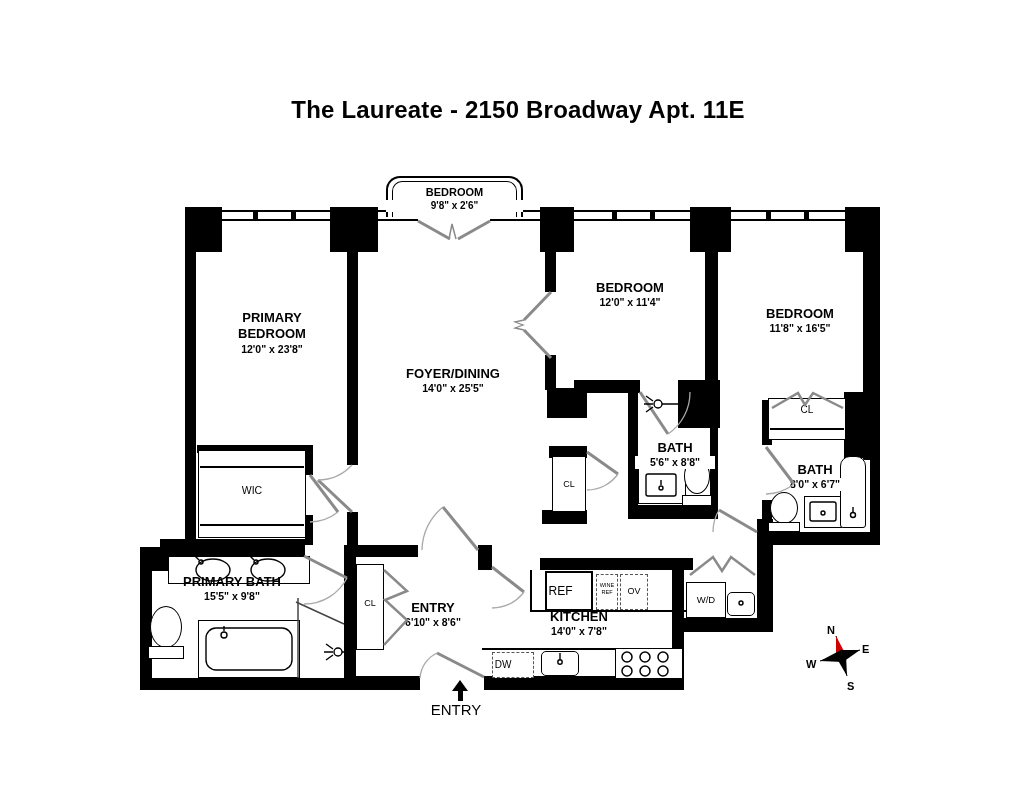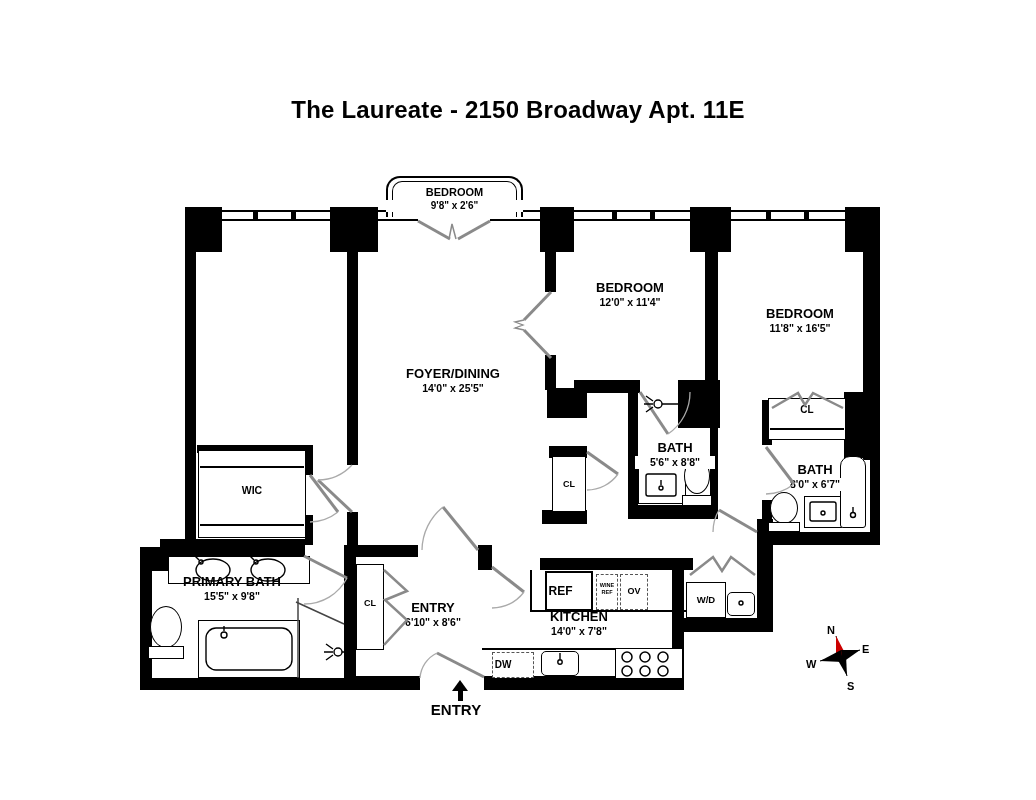--- a/index.html
+++ b/index.html
@@ -10,21 +10,21 @@
   .wall{position:absolute;background:#000;}
   .win{position:absolute;height:11px;background:#fff;border-top:2px solid #000;
        border-bottom:2px solid #000;box-sizing:border-box;}
   .mull{position:absolute;width:5px;height:11px;background:#000;}
   .fix{position:absolute;border:1.5px solid #000;background:#fff;box-sizing:border-box;}
   .dash{position:absolute;border:1.5px dashed #555;background:#fff;box-sizing:border-box;}
   .room-label{position:absolute;text-align:center;line-height:1.25;}
   .rname{font-weight:bold;font-size:13px;}
   .rname.sm{font-size:11px;}
   .rdims{font-weight:bold;font-size:10.5px;background:#fff;}
-  .tag{position:absolute;font-weight:bold;text-align:center;}
+  .tag{position:absolute;font-weight:normal;text-align:center;}
   .bowl{position:absolute;border:1.5px solid #000;border-radius:50%;background:#fff;box-sizing:border-box;}
   .tank{position:absolute;border:1.5px solid #000;background:#fff;box-sizing:border-box;}
   .balc{position:absolute;border:2px solid #000;border-bottom:none;
         border-radius:14px 14px 0 0;box-sizing:border-box;}
   .balc-in{position:absolute;border:1.5px solid #000;border-bottom:none;
         border-radius:10px 10px 0 0;box-sizing:border-box;}
   svg.overlay{position:absolute;left:0;top:0;pointer-events:none;}
   .tri{position:absolute;width:0;height:0;border-left:8px solid transparent;
        border-right:8px solid transparent;border-bottom:11px solid #000;}
   .stem{position:absolute;background:#000;}
@@ -141,20 +141,24 @@
   <div class="tank" style="left:682px;top:495px;width:30px;height:11px"></div>
 
   <div class="bowl" style="left:770px;top:492px;width:28px;height:32px"></div>
   <div class="tank" style="left:768px;top:522px;width:32px;height:10px"></div>
   <div class="fix" style="left:804px;top:496px;width:38px;height:32px"></div>
   <div class="fix" style="left:840px;top:456px;width:26px;height:72px;border-radius:10px 10px 3px 3px"></div>
 
   <div class="fix" style="left:727px;top:592px;width:28px;height:24px;border-radius:5px"></div>
   <div class="fix" style="left:541px;top:651px;width:38px;height:25px;border-radius:5px"></div>
 
+  <div class="room-label" style="left:222px;top:310px;width:100px">
+    <div class="rname">PRIMARY BEDROOM</div>
+    <div class="rdims">12'0" x 23'8"</div>
+  </div>
   <div class="room-label" style="left:398px;top:366px;width:110px">
     <div class="rname" style="white-space:nowrap">FOYER/DINING</div>
     <div class="rdims">14'0" x 25'5"</div>
   </div>
   <div class="room-label" style="left:580px;top:280px;width:100px">
     <div class="rname">BEDROOM</div>
     <div class="rdims">12'0" x 11'4"</div>
   </div>
   <div class="room-label" style="left:750px;top:306px;width:100px">
     <div class="rname">BEDROOM</div>

